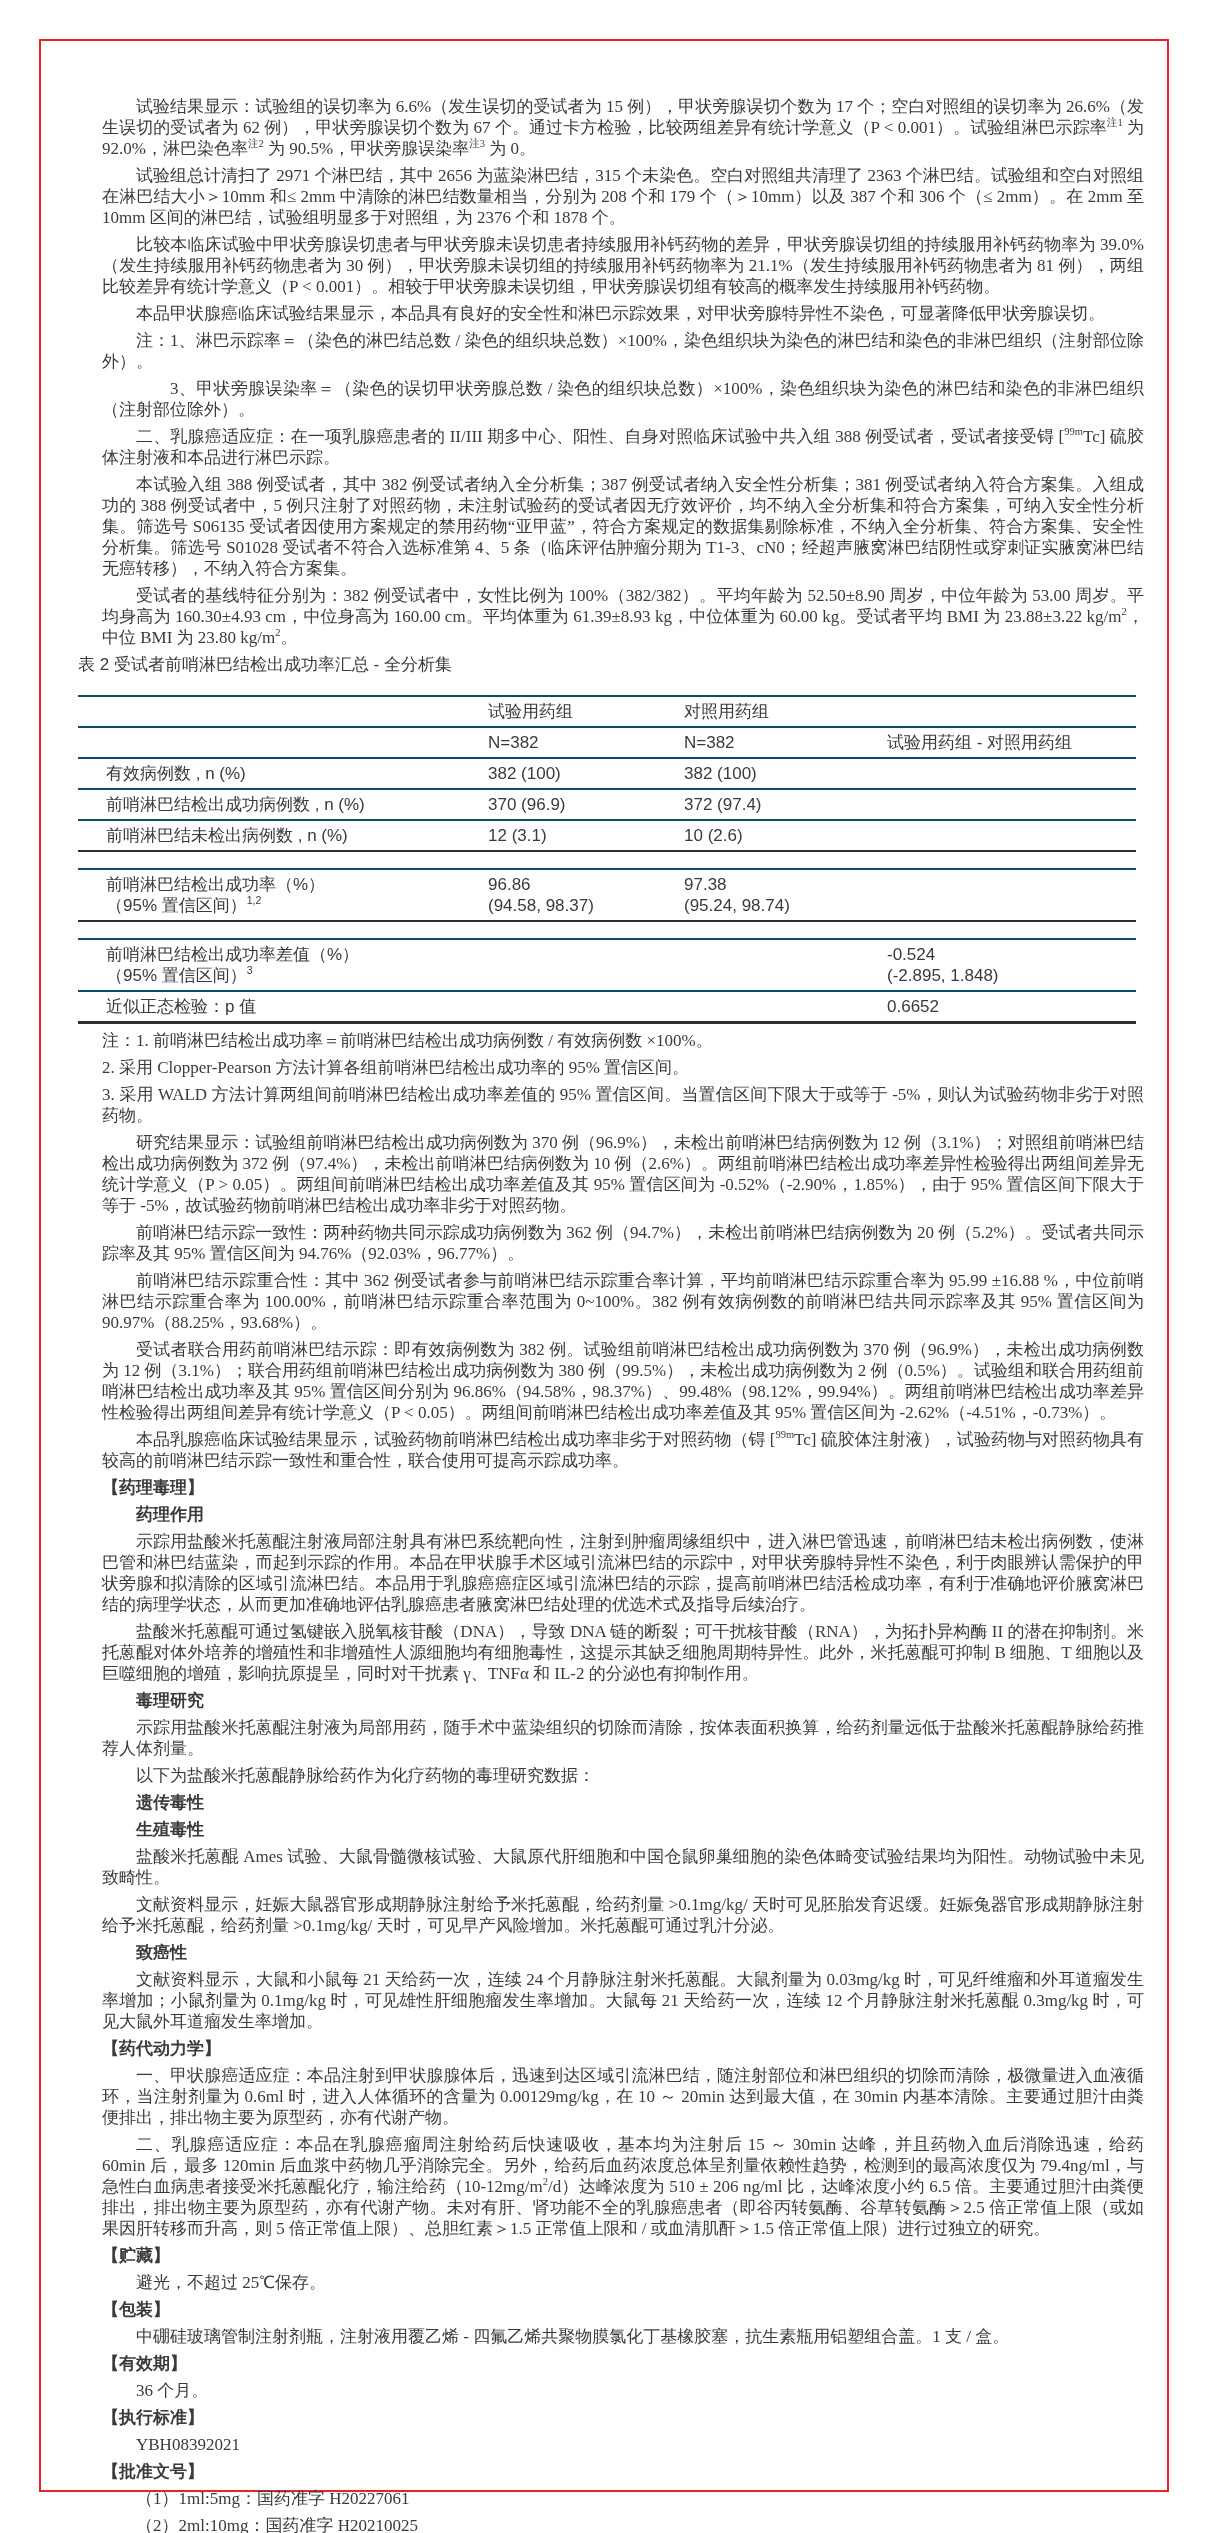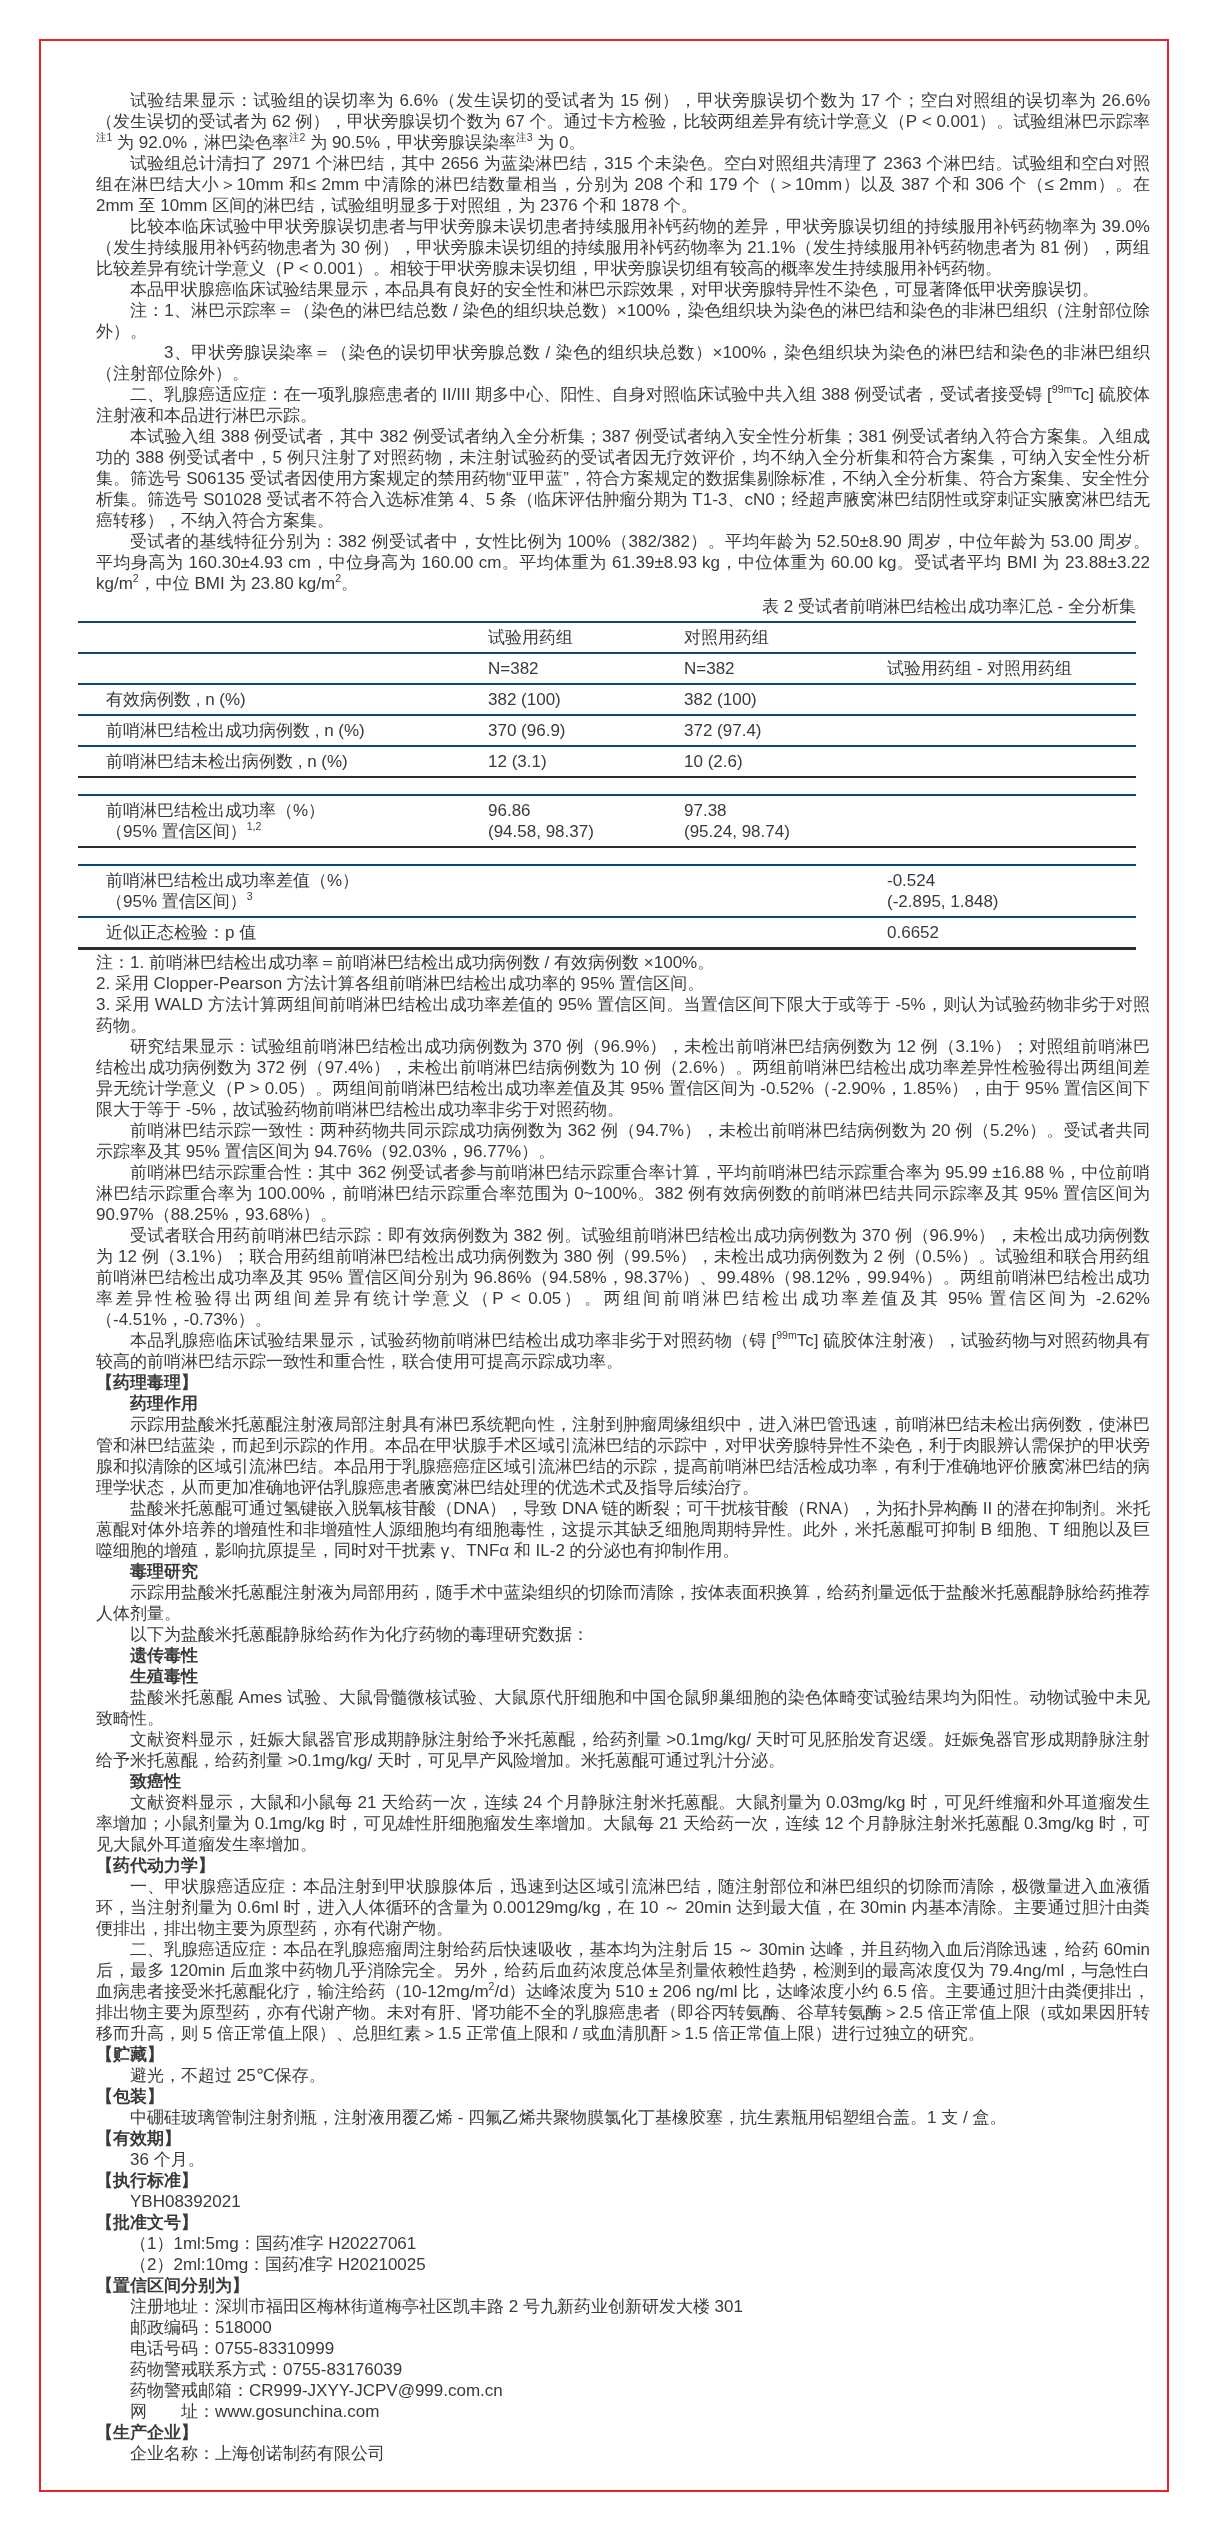--- a/index.html
+++ b/index.html
@@ -3,30 +3,30 @@
 <meta charset="utf-8">
 <style>
   html,body{margin:0;padding:0;background:#ffffff;}
   body{width:1211px;height:2533px;position:relative;
        font-family:"Liberation Sans","DejaVu Sans",sans-serif;}
   .frame{position:absolute;left:39px;top:39px;width:1130px;height:2453px;
          border:2px solid #e8232d;box-sizing:border-box;}
   .content{position:absolute;left:96px;top:90px;width:1054px;
            color:#3a3a3a;font-size:17px;line-height:21px;
            text-align:justify;}
-  .blk{margin:0;}
+  .blk{margin:6px;font-family:Liberation Serif, serif;}
   .p{text-indent:2em;}
   .in4{text-indent:4em;}
   .note{text-indent:0;}
   .h{font-weight:700;text-indent:0;}
   .h2{font-weight:700;text-indent:2em;}
   sup{font-size:0.62em;line-height:0;}
   
   .tablewrap{margin:2px 0 2px -18px;width:1058px;}
-  .caption{text-align:right;text-indent:0;margin-bottom:4px;}
+  .caption{text-align:left;text-indent:0;margin-bottom:20px;}
   .tbl{border-bottom:3px solid #2e2e2e;}
   .trow{display:grid;grid-template-columns:410px 196px 203px 1fr;
         border-top:2px solid #0c4a6e;padding:4px 0;align-items:start;}
   .gaprow{height:16px;border-top:2px solid #2e2e2e;}
   .cell{padding-right:6px;}
   .c0{padding-left:28px;}
 </style>
 </head>
 <body style="background: rgb(255, 255, 255);">
 

